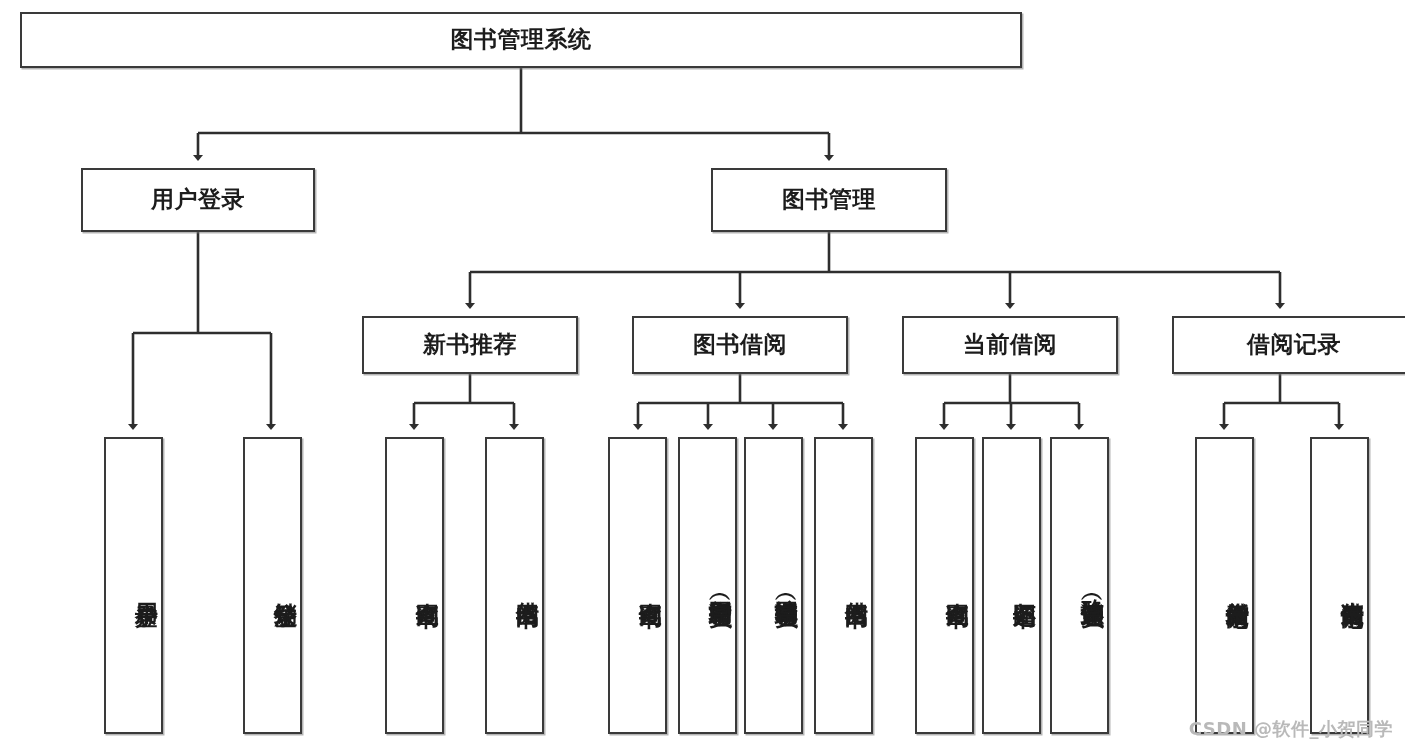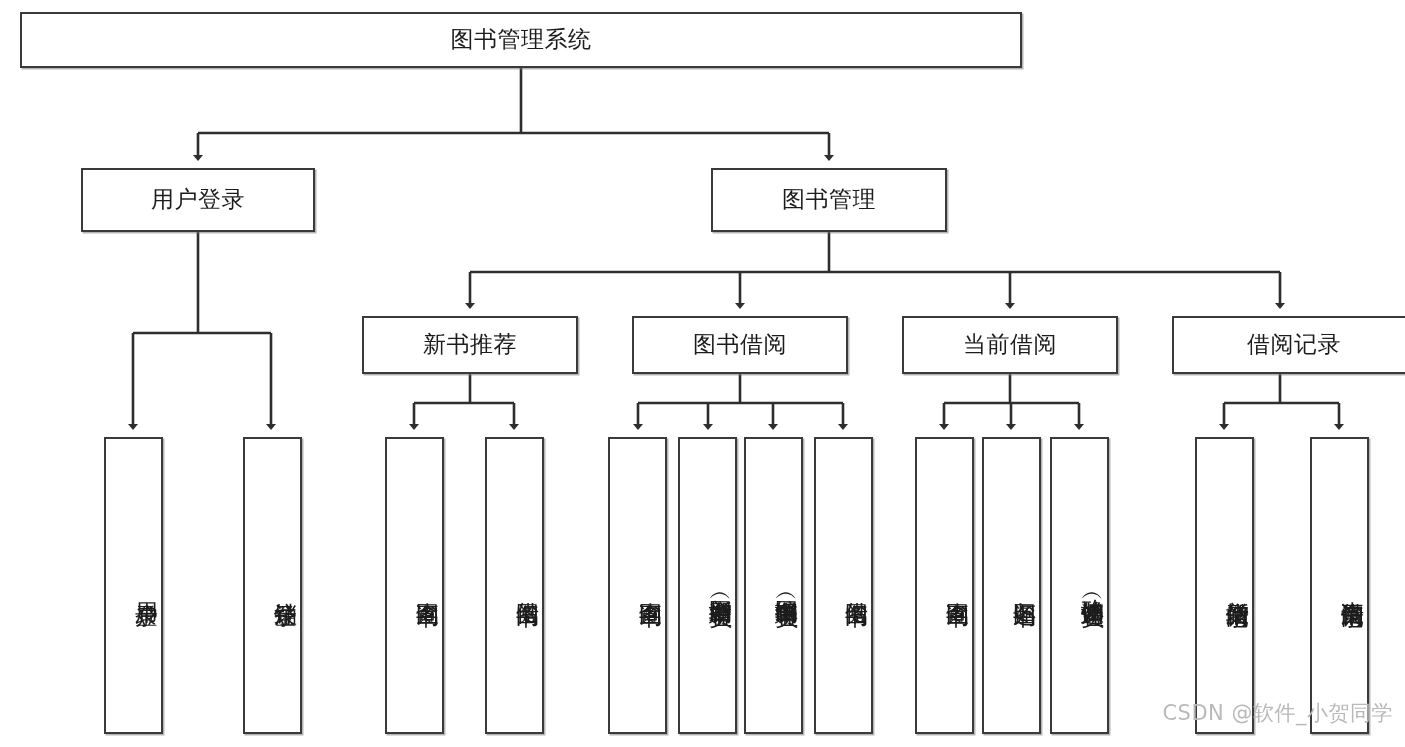--- a/index.html
+++ b/index.html
@@ -9,20 +9,21 @@
   }
   body {
     font-family: "DejaVu Sans", "Liberation Sans", sans-serif;
   }
   #canvas {
     position: relative;
     width: 1405px;
     height: 747px;
     background: #ffffff;
     overflow: hidden;
+    font-weight: bold;
   }
   #wires {
     position: absolute;
     left: 0;
     top: 0;
     width: 1405px;
     height: 747px;
     pointer-events: none;
   }
   .node {
@@ -54,22 +55,22 @@
   }
   .node.vert .vtext {
     writing-mode: vertical-rl;
     text-orientation: upright;
     display: block;
     white-space: nowrap;
   }
   .watermark {
     position: absolute;
     right: 12px;
-    bottom: 20px;
-    font-size: 21px;
+    bottom: 6px;
+    font-size: 18px;
     color: #b9b9b9;
     letter-spacing: 0.5px;
     white-space: nowrap;
   }
 </style>
 </head>
 <body>
 
 <div id="canvas">
 

